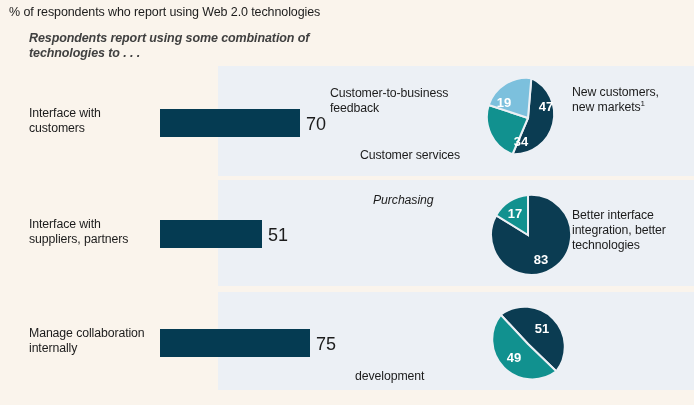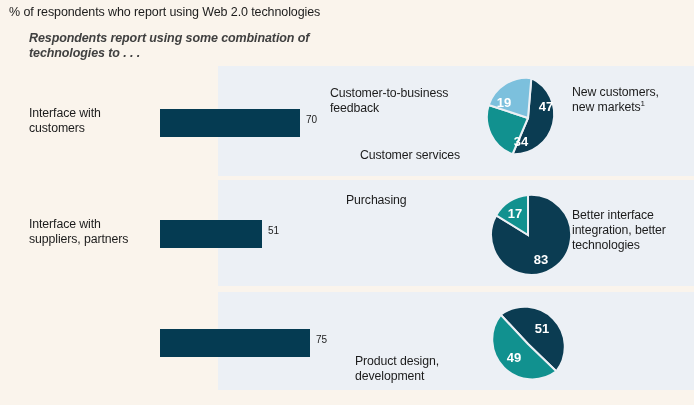--- a/index.html
+++ b/index.html
@@ -82,21 +82,21 @@
     top: 11px;
     height: 28px;
   }
   .bar-fill {
     height: 28px;
     background: #053b52;
   }
   .bar-value {
     position: absolute;
     top: 16px;
-    font-size: 10px;
+    font-size: 18px;
     color: #1c1c1c;
     letter-spacing: -0.1px;
   }
 
   
   .pie-wrap {
     position: absolute;
   }
   .pie-wrap svg { display: block; }
 
@@ -175,49 +175,53 @@
     <div class="bar-label">
       <span>Interface with</span><br>
       <span>suppliers, partners</span>
     </div>
     <div class="bar-track">
       <div class="bar-fill" style="width:102px"></div>
     </div>
     <div class="bar-value" style="left:268px">51</div>
   </div>
 
-  <div class="pie-label left" style="left:346px; top:193px; width:132px;">
+  <div class="pie-label left" style="left:373px; top:193px; width:132px;font-style:italic;">
     <span>Purchasing</span>
   </div>
   <div class="pie-label right" style="left:572px; top:208px; width:122px;">
     <span>Better interface</span><br>
     <span>integration, better</span><br>
     <span>technologies</span>
   </div>
 
   <div class="pie-wrap" style="left:484px; top:191px;">
     <svg width="88" height="88" viewBox="0 0 88 88">
 
       <path d="M 44 44 L 44 4 A 40 40 0 1 1 12.16 24.42 Z" fill="#0b3c52" stroke="#ecf0f5" stroke-width="2"></path>
 
       <path d="M 44 44 L 12.16 24.42 A 40 40 0 0 1 44 4 Z" fill="#11918f" stroke="#ecf0f5" stroke-width="2"></path>
       <text class="slice-num" x="57" y="73" text-anchor="middle">83</text>
       <text class="slice-num" x="31" y="27" text-anchor="middle">17</text>
     </svg>
   </div>
 
   <div class="bar-row row-3">
+    <div class="bar-label">
+      <span>Manage collaboration</span><br>
+      <span>internally</span>
+    </div>
     <div class="bar-track">
       <div class="bar-fill" style="width:150px"></div>
     </div>
     <div class="bar-value" style="left:316px">75</div>
   </div>
 
   <div class="pie-label left" style="left:355px; top:354px; width:130px;">
-    <span>Product design,</span><br>
+    <br>
     <span>development</span>
   </div>
 
   <div class="pie-wrap" style="left:484px; top:300px;">
     <svg width="88" height="88" viewBox="0 0 88 88">
 
       <path d="M 44 44 L 16.72 14.76 A 40 40 0 0 1 72.30 71.34 Z" fill="#0b3c52" stroke="#ecf0f5" stroke-width="2"></path>
 
       <path d="M 44 44 L 72.30 71.34 A 40 40 0 0 1 16.72 14.76 Z" fill="#11918f" stroke="#ecf0f5" stroke-width="2"></path>
       <text class="slice-num" x="58" y="33" text-anchor="middle">51</text>

